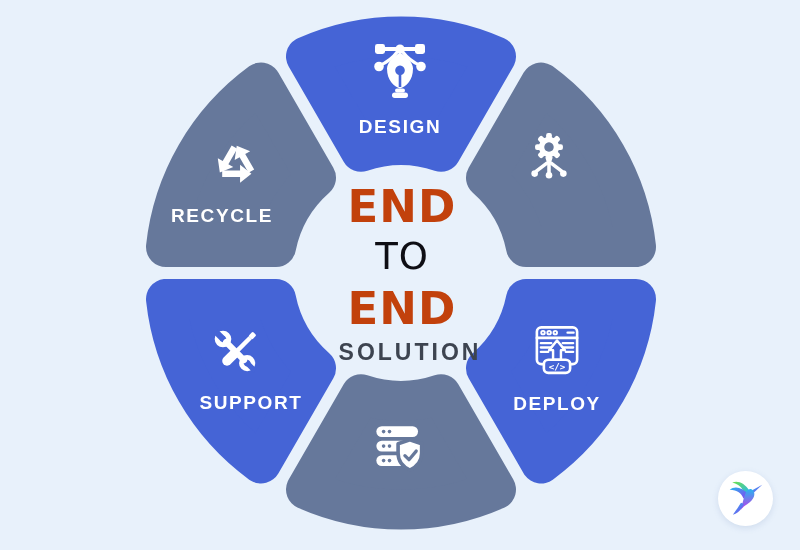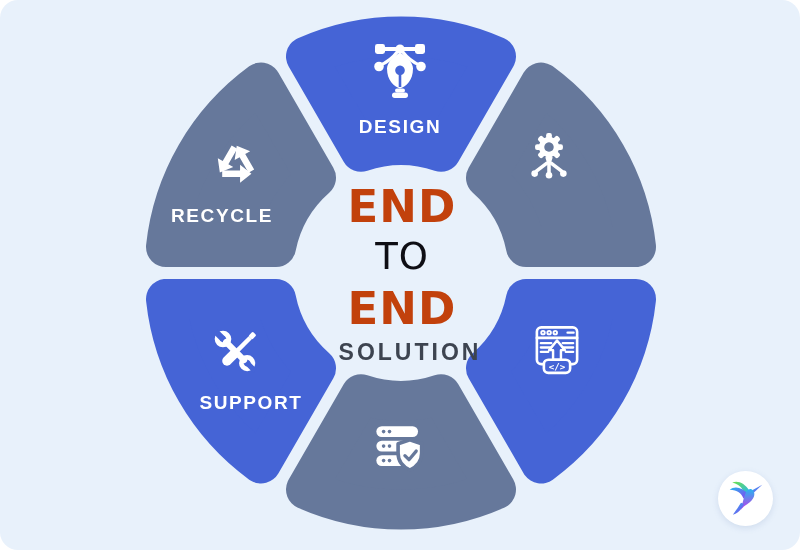--- a/index.html
+++ b/index.html
@@ -1,20 +1,19 @@
 <!DOCTYPE html>
 <html><head>
 <meta charset="utf-8">
 <style>
   html,body{margin:0;padding:0;}
   .stage{
     position:relative; width:800px; height:550px; overflow:hidden;
     background:#e8f1fb;
     font-family:"Liberation Sans", sans-serif;
-    border-radius:18px;
   }
   #ring-svg{position:absolute; left:0; top:0;}
   .seg-label{
     position:absolute; transform:translate(-50%,-50%);
     color:#ffffff; font-weight:700; font-size:19px; letter-spacing:1.6px;
     white-space:nowrap;
   }
   .seg-icon{position:absolute; transform:translate(-50%,-50%); line-height:0;}
   .center-text{position:absolute; transform:translate(-50%,-50%); white-space:nowrap;}
   .end-line{
@@ -102,20 +101,21 @@
       <line x1="13.5" y1="28" x2="25.5" y2="28" stroke-width="2.6"></line>
       <line x1="13.5" y1="33" x2="22" y2="33" stroke-width="2.6"></line>
       <line x1="38.5" y1="23" x2="50.5" y2="23" stroke-width="2.6"></line>
       <line x1="38.5" y1="28" x2="50.5" y2="28" stroke-width="2.6"></line>
       <line x1="42" y1="33" x2="50.5" y2="33" stroke-width="2.6"></line>
       <path d="M32 20 L41 31 L36.5 31 L36.5 42 L27.5 42 L27.5 31 L23 31 Z" stroke-width="2.8"></path>
       <rect x="17" y="42" width="30" height="15" rx="5" fill="#4564d6"></rect>
       <text x="32" y="53.5" text-anchor="middle" fill="#ffffff" stroke="none" font-family="DejaVu Sans Mono, monospace" font-size="10.5" font-weight="bold">&lt;/&gt;</text>
     </svg>
   </div>
+  <div class="seg-label" style="left:557px; top:404px;">DEPLOY</div>
 
   <div class="seg-icon" style="left:399px; top:447px;">
     <svg width="58" height="58" viewBox="0 0 64 64" fill="#ffffff">
       <rect x="7" y="9" width="46" height="12" rx="6"></rect>
       <rect x="7" y="25" width="46" height="12" rx="6"></rect>
       <rect x="7" y="41" width="46" height="12" rx="6"></rect>
       <circle cx="15" cy="15" r="2" fill="#66789B"></circle>
         <circle cx="21.5" cy="15" r="2" fill="#66789B"></circle>
       <circle cx="15" cy="31" r="2" fill="#66789B"></circle>
         <circle cx="21.5" cy="31" r="2" fill="#66789B"></circle>

